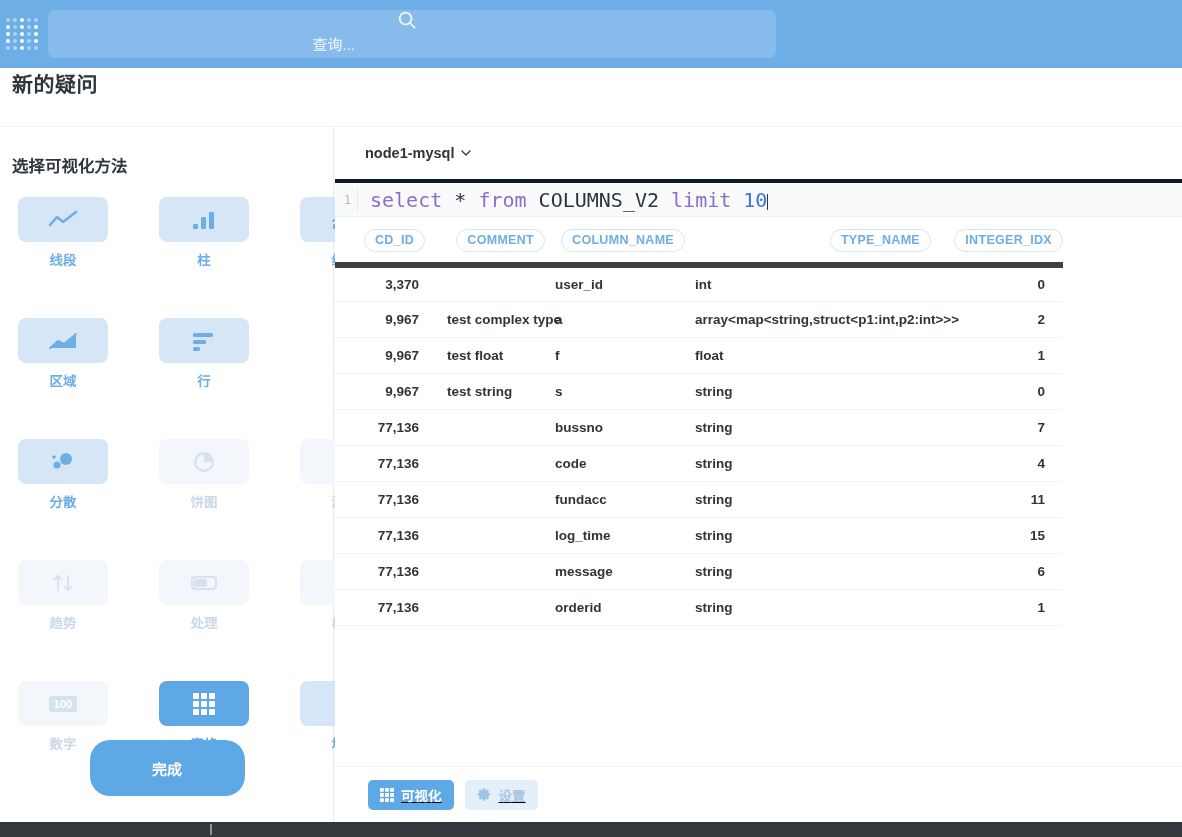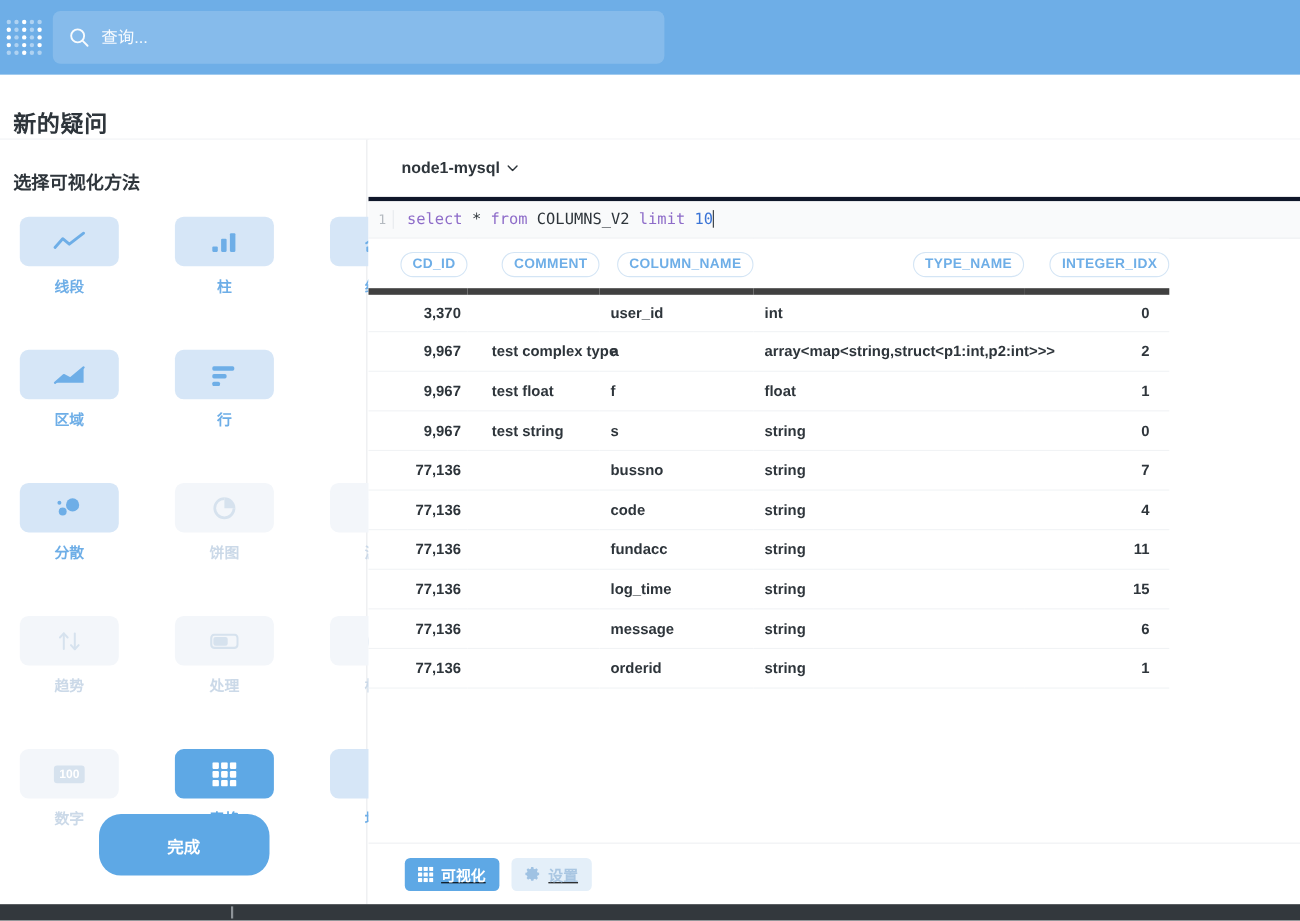--- a/index.html
+++ b/index.html
@@ -28,42 +28,43 @@
     display: grid;
     grid-template-columns: repeat(5, 4px);
     grid-template-rows: repeat(5, 4px);
     gap: 3px;
   }
   .logo-grid i { display: block; width: 4px; height: 4px; border-radius: 50%; background: rgba(255,255,255,0.45); }
   .logo-grid i.on { background: #ffffff; }
 
   .searchwrap {
     margin-left: 4px;
-    width: 556px; height: 48px;
+    width: 728px; height: 48px;
     background: rgba(255,255,255,0.17);
     border-radius: 7px;
     display: flex; align-items: center;
     padding: 0 14px;
     cursor: text;
+    flex-direction: column;
   }
   .search-icon { flex: 0 0 20px; height: 20px; margin-right: 10px; opacity: .95; }
   .search-input {
     flex: 1; border: 0; background: transparent; outline: none;
     font-family: "Liberation Sans", sans-serif;
     font-size: 15px; color: #ffffff;
   }
   .search-input::placeholder { color: rgba(255,255,255,0.92); }
 
   
   .titlebar {
     position: absolute; top: 68px; left: 0;
     width: 1182px; height: 59px;
     background: #ffffff;
     border-bottom: 1px solid #eef0f2;
-    display: flex; align-items: flex-end;
+    display: flex; align-items: flex-start;
   }
   .page-title {
     margin-left: 12px;
     font-size: 21px; font-weight: bold; color: #2E353B;
     letter-spacing: .5px;
   }
 
   
   .sidebar {
     position: absolute; top: 127px; left: 0;
@@ -155,21 +156,21 @@
     width: 22px; text-align: right;
     font-family: "DejaVu Sans Mono", monospace;
     font-size: 12px; color: #B4BAC0;
     padding-right: 6px;
   }
   .code {
     flex: 1;
     border-left: 1px solid #E7EAED;
     padding-left: 12px;
     font-family: "DejaVu Sans Mono", monospace;
-    font-size: 14px; color: #2E353B;
+    font-size: 20px; color: #2E353B;
     white-space: pre;
   }
   .kw { color: #8E6CC9; }
   .num { color: #3B74D6; }
   .caret {
     display: inline-block; width: 1px; height: 16px;
     background: #2E353B; vertical-align: -3px;
   }
 
   

